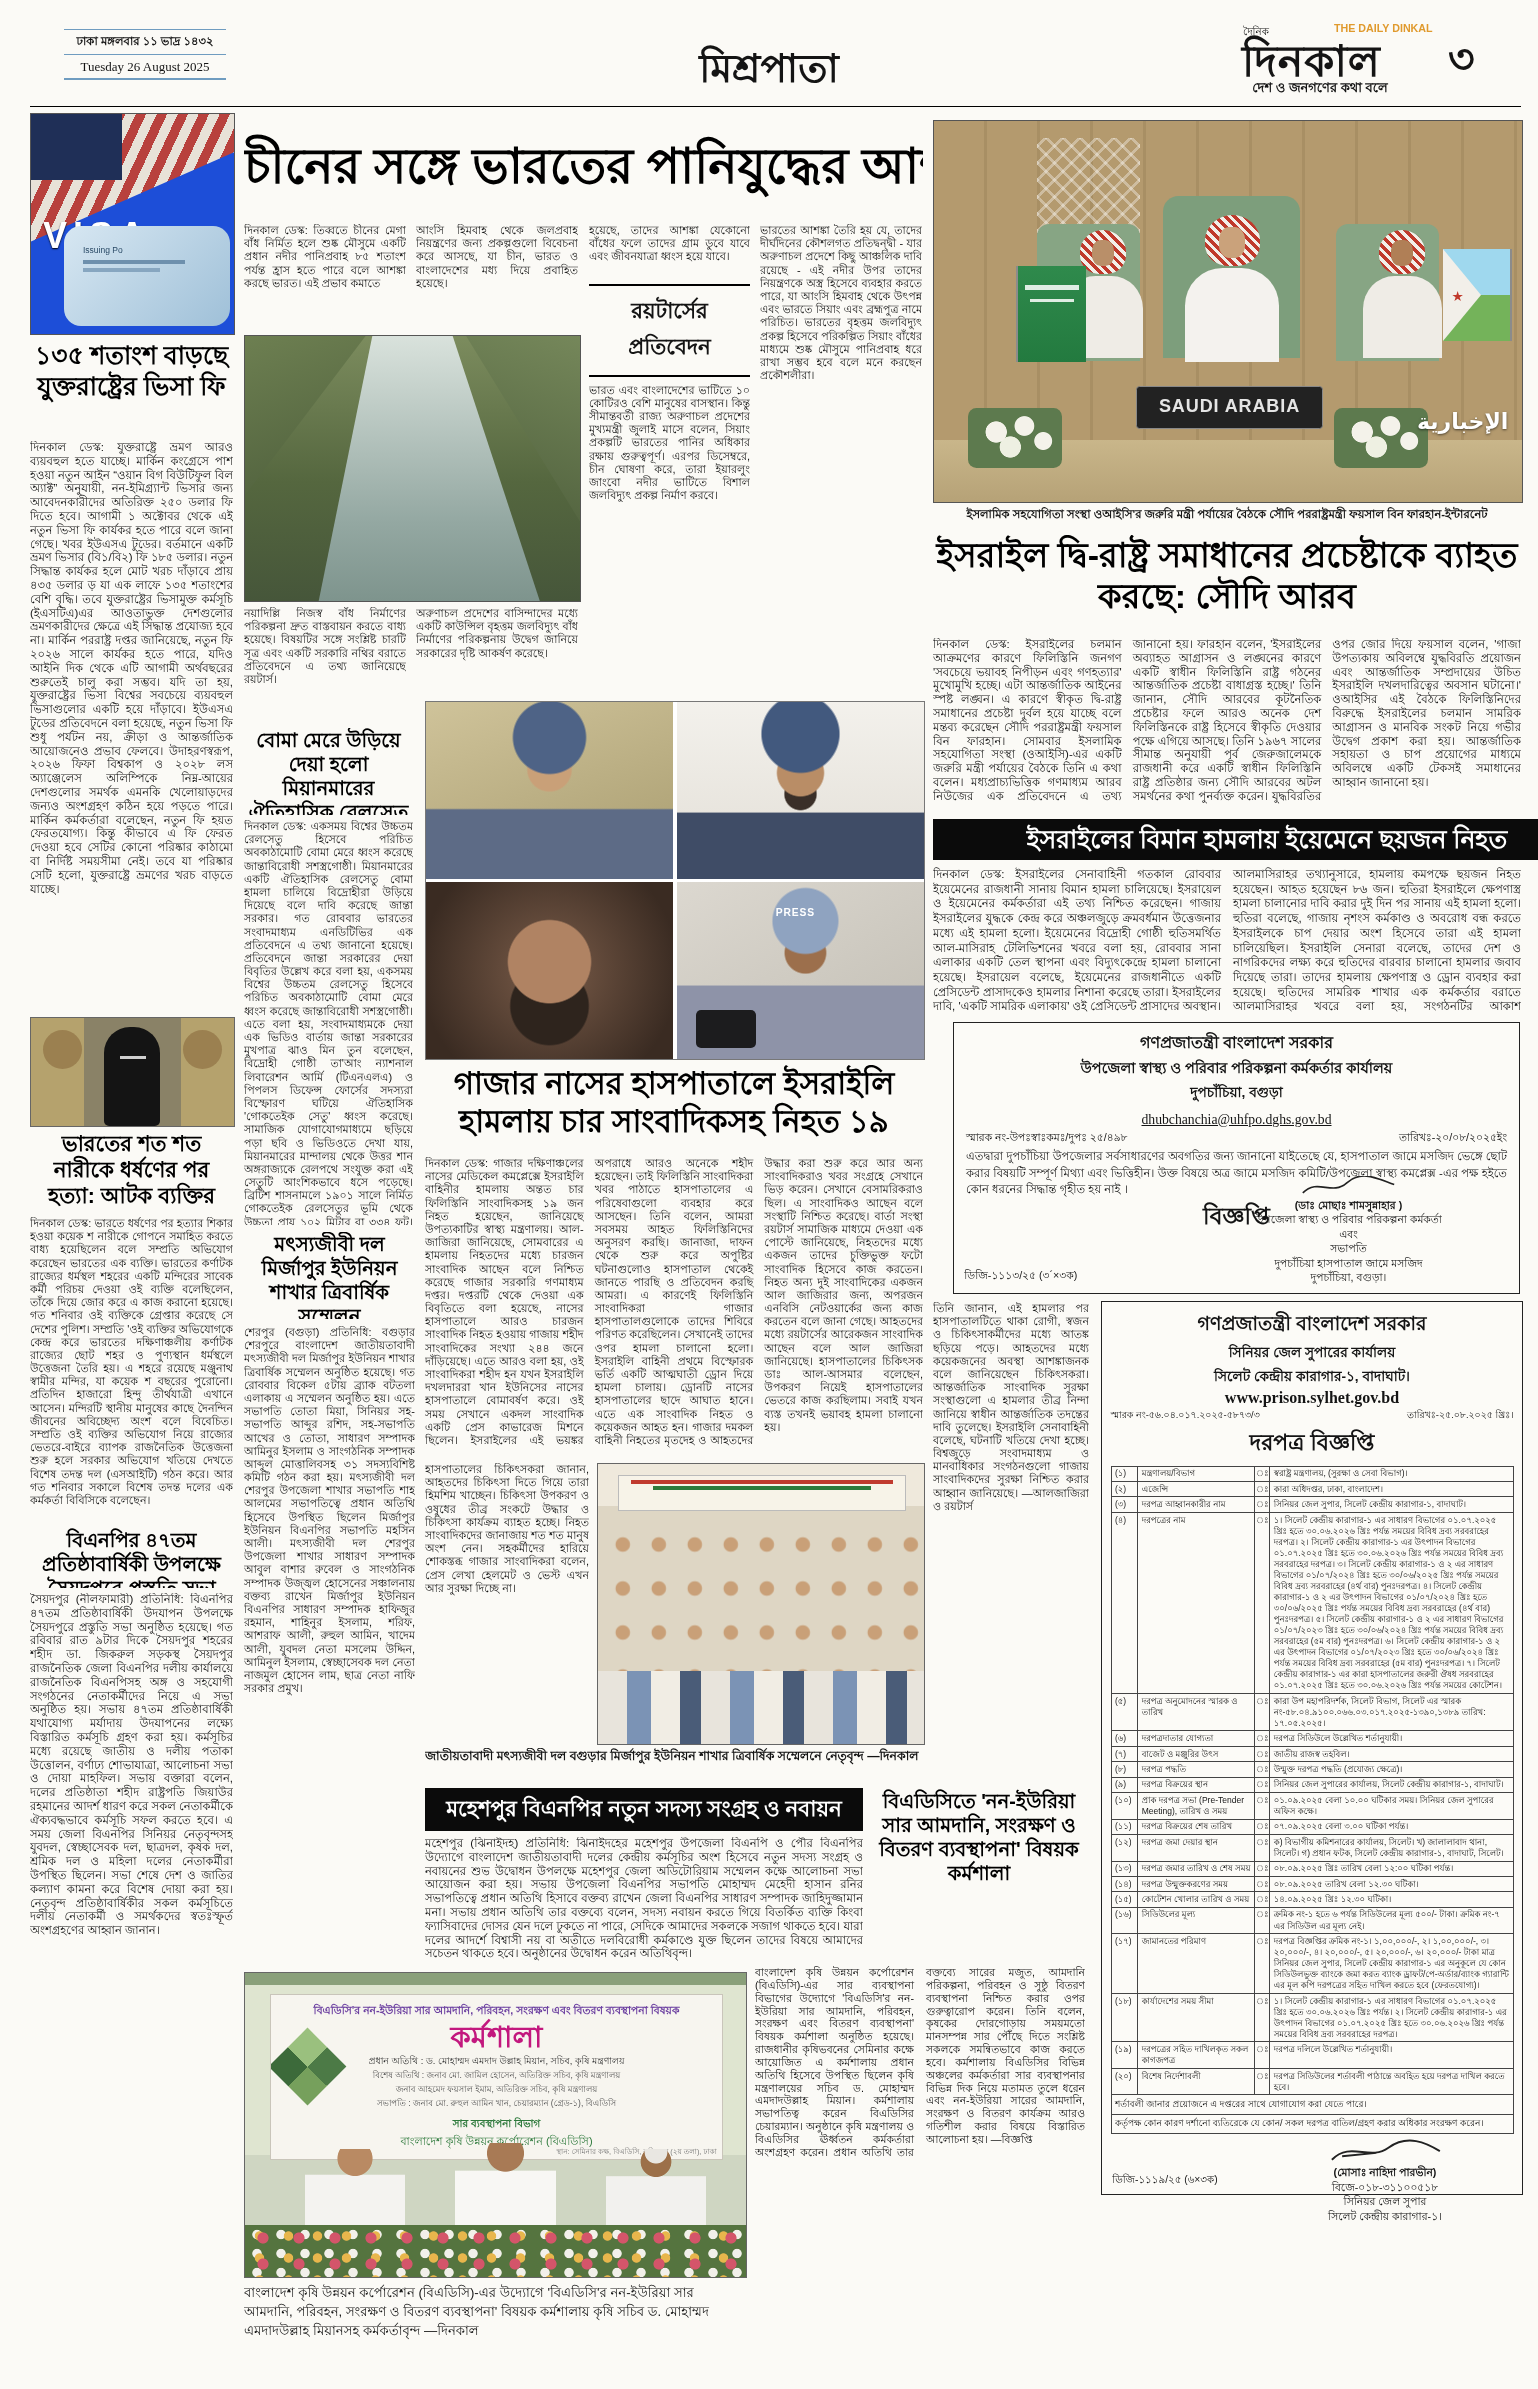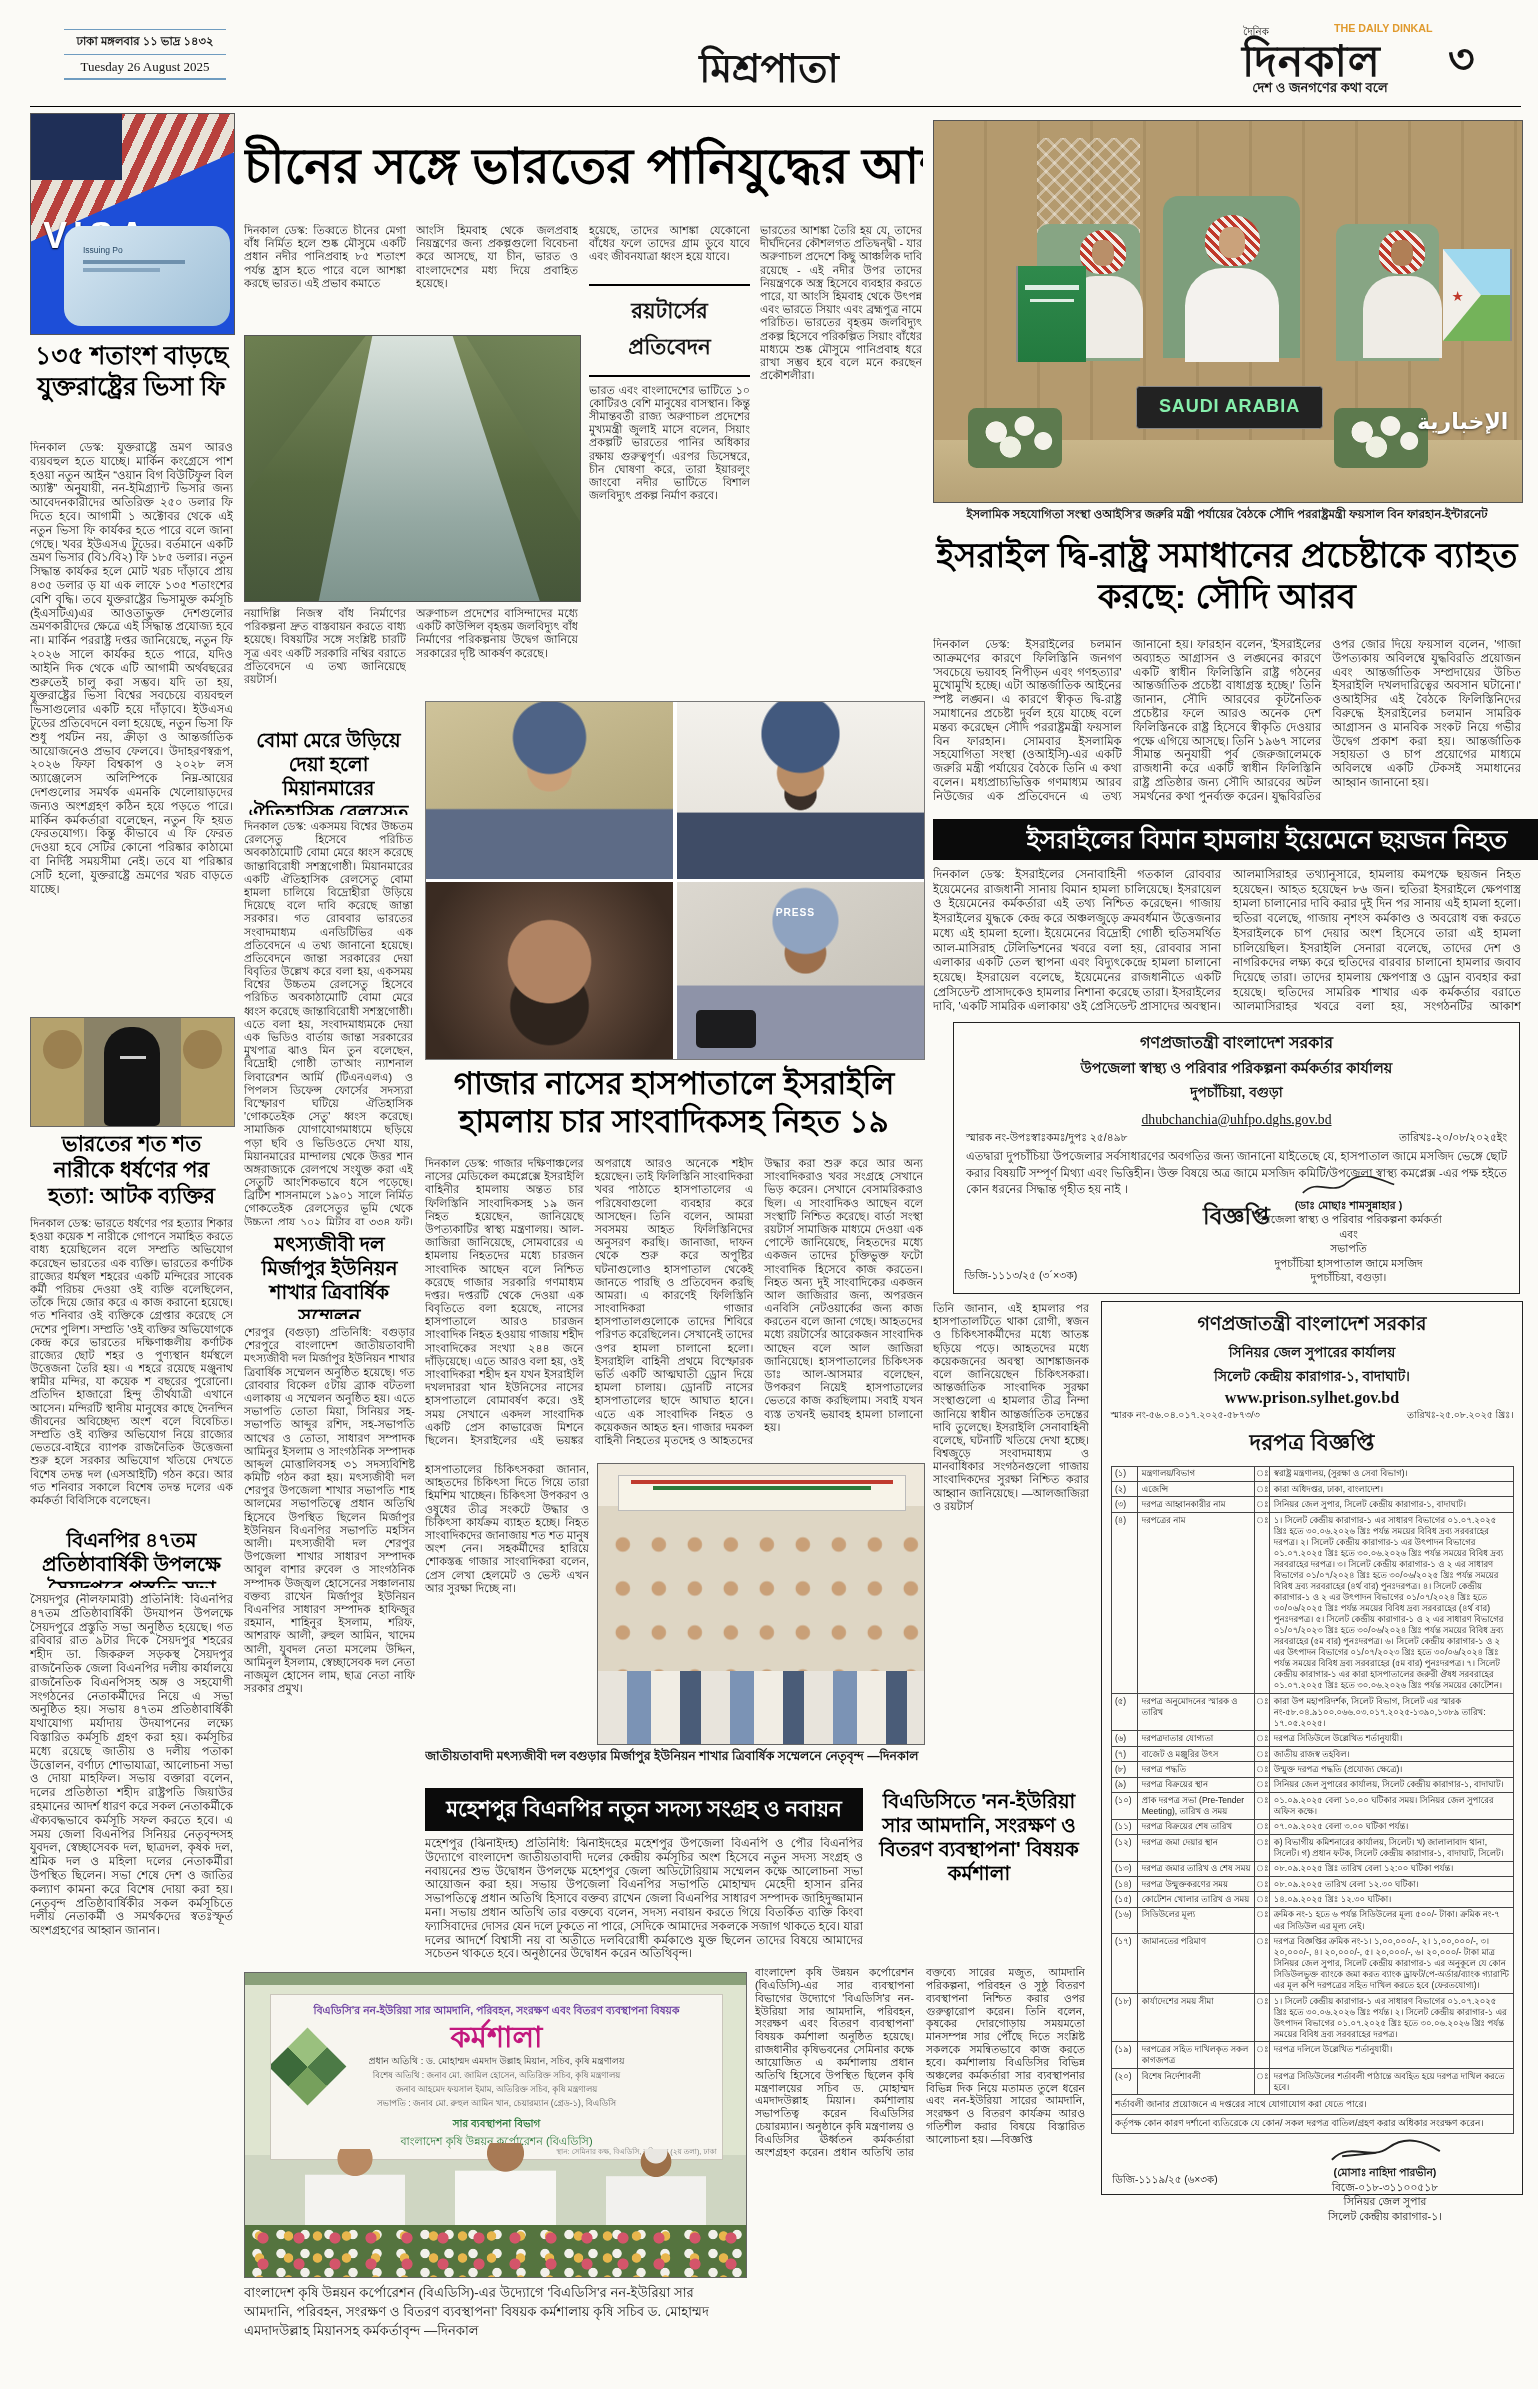--- a/index.html
+++ b/index.html
@@ -160,21 +160,21 @@
       <div style="margin:10.3px auto 0;width:79px;height:82px;background:#efece6;border-radius:40% 40% 0 0;"></div>
     </div>
     <div class="abs" style="left:82px;top:145px;width:68px;height:96px;background:linear-gradient(180deg,#2f8a4c,#237a3f);border-left:2.6px solid #8b8b8b;">
       <div style="margin:19px 6.8px 0;height:5.1px;background:rgba(255,255,255,.85);"></div>
       <div style="margin:8.5px 12px 0;height:3.4px;background:rgba(255,255,255,.85);"></div>
     </div>
     <div class="abs" style="left:509px;top:128px;width:67px;height:92px;background:linear-gradient(180deg,#9fd8ee 0 50%,#74b35a 50%);border-right:2.6px solid #8b8b8b;">
       <div style="width:0;height:0;border-top:46px solid rgba(0,0,0,0);border-bottom:46px solid rgba(0,0,0,0);border-left:38px solid #f2efe9;"></div>
       <div class="abs" style="left:8.5px;top:39px;color:#c0392b;font-size:13.7px;">★</div>
     </div>
-    <div class="abs" style="left:202px;top:265px;width:185px;height:41px;background:#222;border:1.7px solid #888;border-radius:3.4px;color:#86efac;font-weight:bold;font-size:18px;text-align:center;line-height:39px;letter-spacing:0.9px;">SAUDI ARABIA</div>
+    <div class="abs" style="left:202px;top:265px;width:185px;height:41px;background:#222;border:1.7px solid #888;border-radius:3.4px;color:#e5e5e5;font-weight:bold;font-size:18px;text-align:center;line-height:39px;letter-spacing:0.9px;">SAUDI ARABIA</div>
     <div class="abs" style="left:0;bottom:0;width:100%;height:62px;background:linear-gradient(180deg,#c9b68a,#b6a277);"></div>
     <div class="abs" style="left:34px;bottom:34px;width:94px;height:60px;background:radial-gradient(circle at 30% 40%,#f4f2ea 10.3px,rgba(0,0,0,0) 11px),radial-gradient(circle at 60% 30%,#f4f2ea 9.4px,rgba(0,0,0,0) 10.3px),radial-gradient(circle at 80% 55%,#f4f2ea 8.5px,rgba(0,0,0,0) 9.4px),radial-gradient(circle at 45% 65%,#eef0e2 10.3px,rgba(0,0,0,0) 11px),#5d7a4e;border-radius:8.5px;"></div>
     <div class="abs" style="right:94px;bottom:34px;width:94px;height:60px;background:radial-gradient(circle at 30% 40%,#f4f2ea 10.3px,rgba(0,0,0,0) 11px),radial-gradient(circle at 60% 30%,#f4f2ea 9.4px,rgba(0,0,0,0) 10.3px),radial-gradient(circle at 80% 55%,#f4f2ea 8.5px,rgba(0,0,0,0) 9.4px),radial-gradient(circle at 45% 65%,#eef0e2 10.3px,rgba(0,0,0,0) 11px),#5d7a4e;border-radius:8.5px;"></div>
     <div class="abs" style="right:13.7px;bottom:67px;color:#fff;font-size:22px;font-weight:bold;text-shadow:0 0.9px 2.6px rgba(0,0,0,.6);">الإخبارية</div>
   </div>
   <div class="abs cap" style="left:933px;top:506px;width:588px;height:26px;text-align:center;font-size:11.5px;font-weight:bold;">ইসলামিক সহযোগিতা সংস্থা ওআইসি'র জরুরি মন্ত্রী পর্যায়ের বৈঠকে সৌদি পররাষ্ট্রমন্ত্রী ফয়সাল বিন ফারহান-ইন্টারনেট</div>
   <div class="abs hl" style="left:933px;top:535px;width:588px;height:96px;font-size:34px;">ইসরাইল দ্বি-রাষ্ট্র সমাধানের প্রচেষ্টাকে ব্যাহত করছে: সৌদি আরব</div>
   <div class="abs body-txt cols3" style="left:933px;top:638px;width:588px;height:176px;font-size:11.5px;">দিনকাল ডেস্ক: ইসরাইলের চলমান আক্রমণের কারণে ফিলিস্তিনি জনগণ 'সবচেয়ে ভয়াবহ নিপীড়ন এবং গণহত্যার' মুখোমুখি হচ্ছে। এটা আন্তর্জাতিক আইনের স্পষ্ট লঙ্ঘন। এ কারণে স্বীকৃত দ্বি-রাষ্ট্র সমাধানের প্রচেষ্টা দুর্বল হয়ে যাচ্ছে বলে মন্তব্য করেছেন সৌদি পররাষ্ট্রমন্ত্রী ফয়সাল বিন ফারহান। সোমবার ইসলামিক সহযোগিতা সংস্থা (ওআইসি)-এর একটি জরুরি মন্ত্রী পর্যায়ের বৈঠকে তিনি এ কথা বলেন। মধ্যপ্রাচ্যভিত্তিক গণমাধ্যম আরব নিউজের এক প্রতিবেদনে এ তথ্য জানানো হয়। ফারহান বলেন, 'ইসরাইলের অব্যাহত আগ্রাসন ও লঙ্ঘনের কারণে একটি স্বাধীন ফিলিস্তিনি রাষ্ট্র গঠনের আন্তর্জাতিক প্রচেষ্টা বাধাগ্রস্ত হচ্ছে।' তিনি জানান, সৌদি আরবের কূটনৈতিক প্রচেষ্টার ফলে আরও অনেক দেশ ফিলিস্তিনকে রাষ্ট্র হিসেবে স্বীকৃতি দেওয়ার পক্ষে এগিয়ে আসছে। তিনি ১৯৬৭ সালের সীমান্ত অনুযায়ী পূর্ব জেরুজালেমকে রাজধানী করে একটি স্বাধীন ফিলিস্তিনি রাষ্ট্র প্রতিষ্ঠার জন্য সৌদি আরবের অটল সমর্থনের কথা পুনর্ব্যক্ত করেন। যুদ্ধবিরতির ওপর জোর দিয়ে ফয়সাল বলেন, 'গাজা উপত্যকায় অবিলম্বে যুদ্ধবিরতি প্রয়োজন এবং আন্তর্জাতিক সম্প্রদায়ের উচিত ইসরাইলি দখলদারিত্বের অবসান ঘটানো।' ওআইসির এই বৈঠকে ফিলিস্তিনিদের বিরুদ্ধে ইসরাইলের চলমান সামরিক আগ্রাসন ও মানবিক সংকট নিয়ে গভীর উদ্বেগ প্রকাশ করা হয়। আন্তর্জাতিক সহায়তা ও চাপ প্রয়োগের মাধ্যমে অবিলম্বে একটি টেকসই সমাধানের আহ্বান জানানো হয়।</div>
 
   <div class="abs band" style="left:933px;top:819px;width:588px;height:41px;font-size:25px;line-height:41px;padding-left:40px;">ইসরাইলের বিমান হামলায় ইয়েমেনে ছয়জন নিহত</div>

